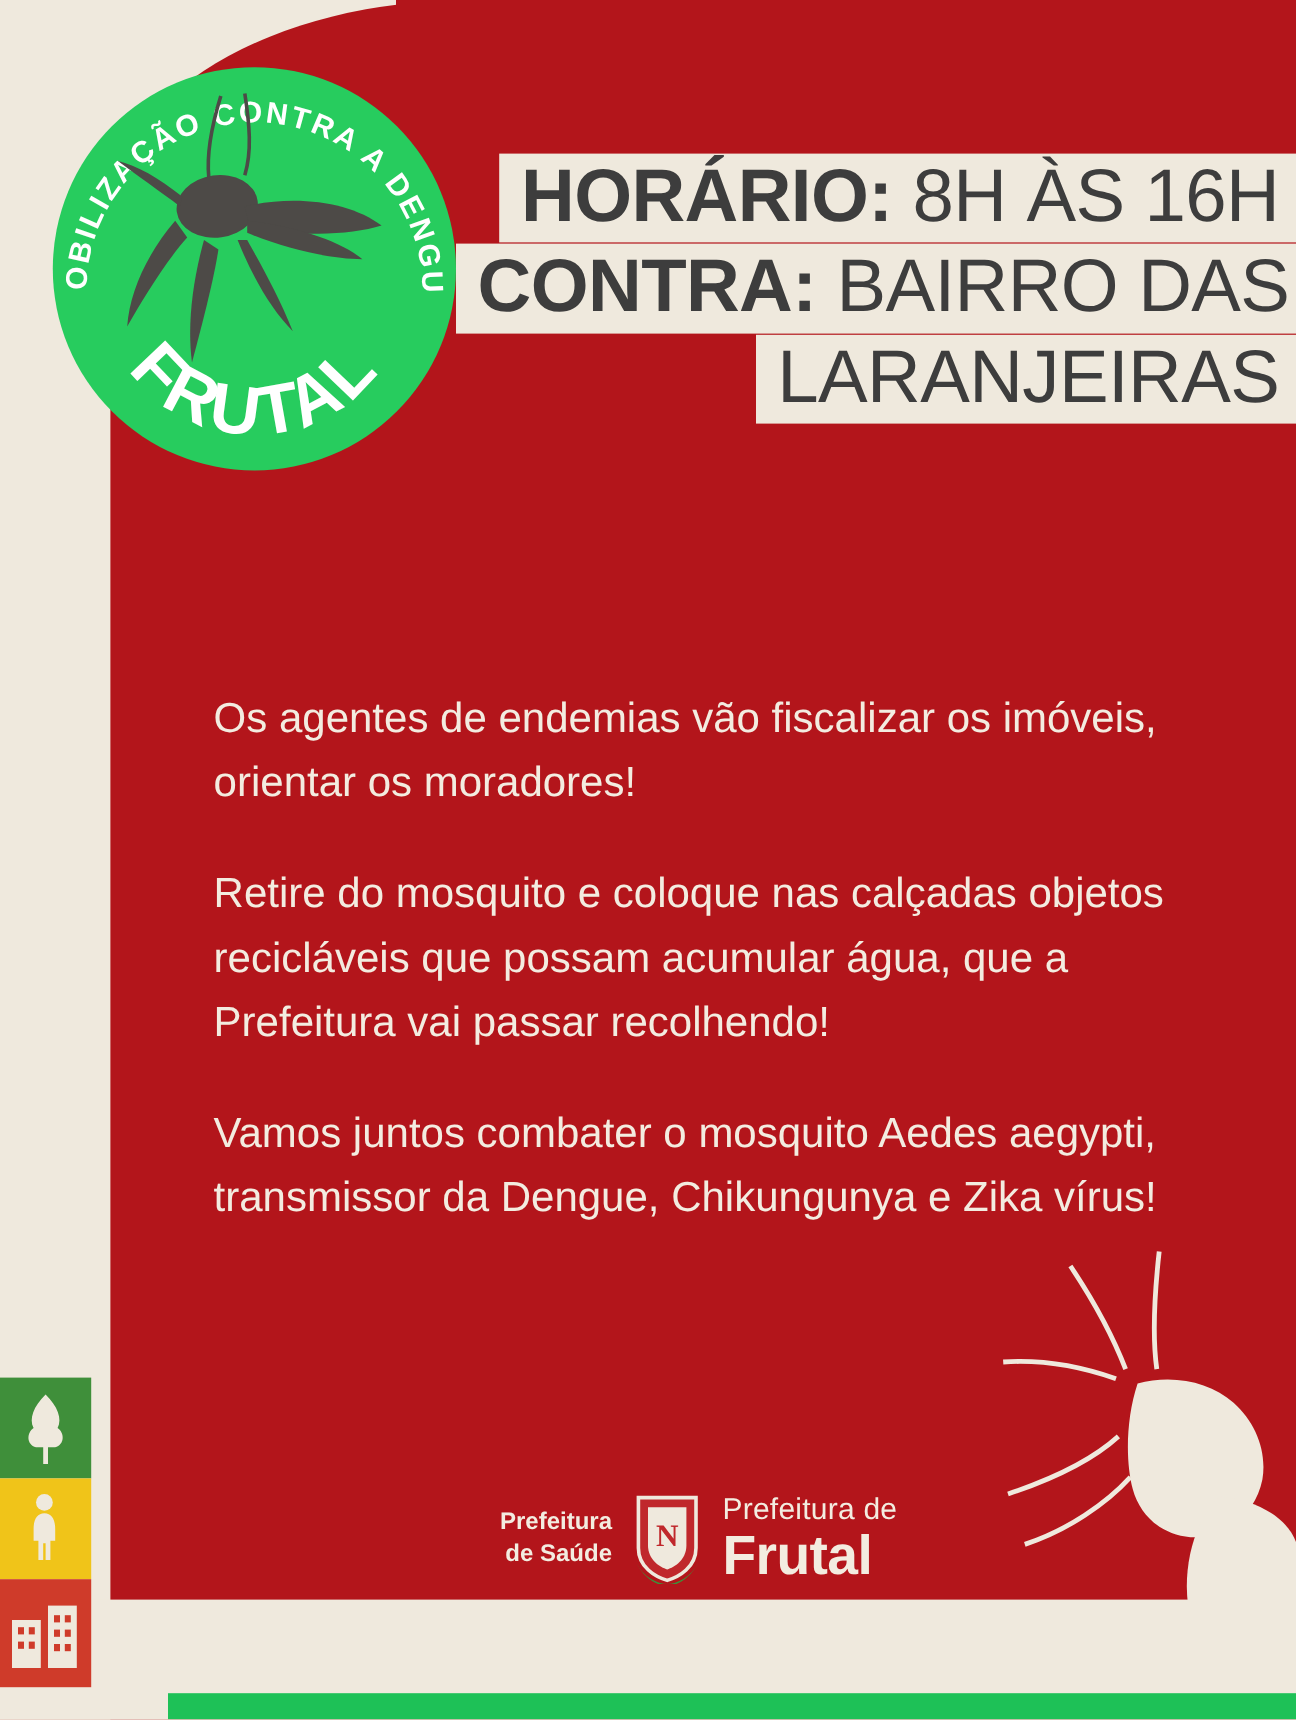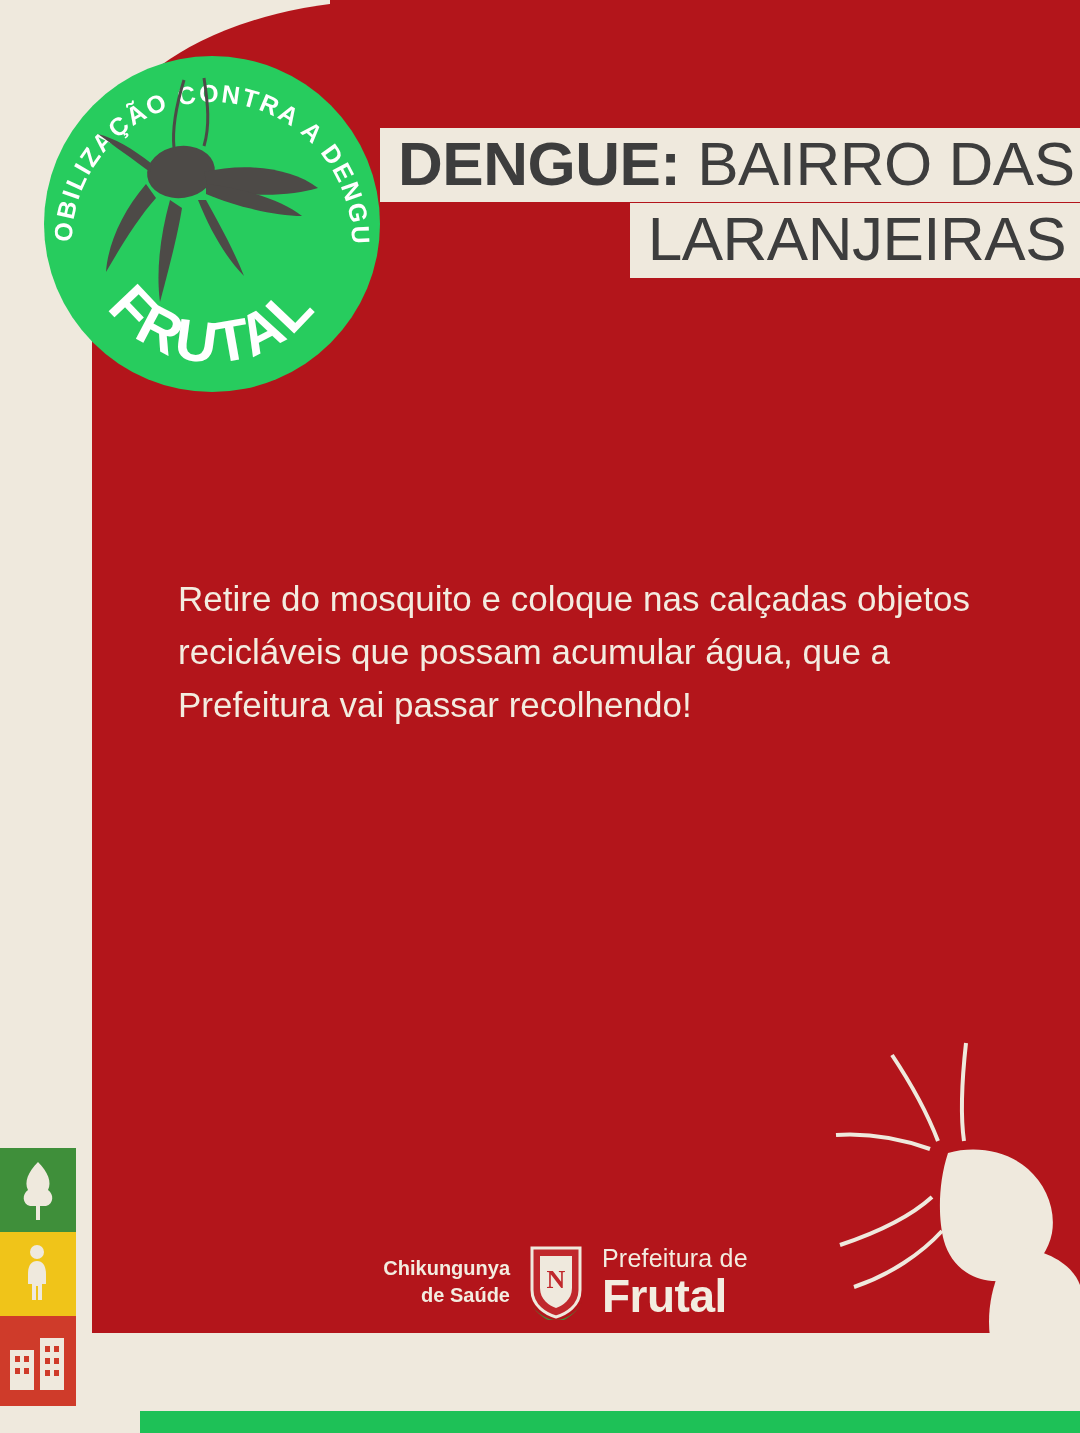--- a/index.html
+++ b/index.html
@@ -243,47 +243,52 @@
         <path d="M66 88 C46 72 28 62 12 58 C28 70 48 84 64 96 Z"></path>
       </g>
       <text font-family="Liberation Sans, sans-serif" font-size="58" font-weight="700" fill="#ffffff" letter-spacing="3">
         <textPath href="#arcBottom" startOffset="50%" text-anchor="middle">FRUTAL</textPath>
       </text>
     </svg>
   </div>
 
   <div class="headline">
     <div class="hl-row">
-      <span class="hl-line"><b>DENGUE:</b> <span>BAIRRO DAS</span></span>
+      <span class="hl-line"><b>HORÁRIO:</b> <span>8H ÀS 16H</span></span>
+    </div>
+    <div class="hl-row">
+      <span class="hl-line"><b>CONTRA:</b> <span>BAIRRO DAS</span></span>
     </div>
     <div class="hl-row">
       <span class="hl-line">LARANJEIRAS</span>
     </div>
   </div>
 
   <div class="body-copy">
+    <p>Os agentes de endemias vão fiscalizar os imóveis, orientar os moradores!</p>
     <p>Retire do mosquito e coloque nas calçadas objetos recicláveis que possam acumular água, que a Prefeitura vai passar recolhendo!</p>
+    <p>Vamos juntos combater o mosquito Aedes aegypti, transmissor da Dengue, Chikungunya e Zika vírus!</p>
   </div>
 
   <svg class="mosquito-br" viewBox="0 0 300 300">
     <g stroke="#efe9dd" stroke-width="4" fill="none">
       <path d="M112 18 C132 48 148 78 158 104"></path>
       <path d="M186 6 C182 42 180 76 184 104"></path>
       <path d="M60 208 C96 196 130 180 152 160"></path>
       <path d="M74 250 C110 238 142 216 162 194"></path>
       <path d="M196 196 C214 228 236 254 262 272"></path>
       <path d="M150 112 C116 100 86 96 56 98"></path>
     </g>
     <path d="M168 116 C196 108 228 114 248 132 C266 148 276 172 272 196 C266 226 240 246 212 244 C188 242 170 226 164 204 C158 182 158 146 168 116 Z" fill="#efe9dd"></path>
     <path d="M236 210 C264 212 292 226 300 248 L300 300 L210 300 C206 270 214 232 236 210 Z" fill="#efe9dd"></path>
   </svg>
 
   <div class="footer">
     <div class="sec-saude">
-      <div>Chikungunya</div>
+      <div>Prefeitura</div>
       <div>de Saúde</div>
     </div>
     <svg class="brasao" viewBox="0 0 60 76">
       <path d="M6 4 L54 4 L54 46 C54 62 40 70 30 73 C20 70 6 62 6 46 Z" fill="#c0282c" stroke="#efe9dd" stroke-width="3"></path>
       <path d="M14 12 L46 12 L46 44 C46 56 36 62 30 64 C24 62 14 56 14 44 Z" fill="#efe9dd"></path>
       <text x="30" y="44" text-anchor="middle" font-family="Liberation Serif, serif" font-size="26" font-weight="700" fill="#c0282c">N</text>
       <path d="M4 58 C10 70 22 76 30 76 C38 76 50 70 56 58 C48 74 34 78 30 78 C26 78 12 74 4 58 Z" fill="#3f8f3a"></path>
     </svg>
     <div class="pref-block">
       <div class="pref-de">Prefeitura de</div>

